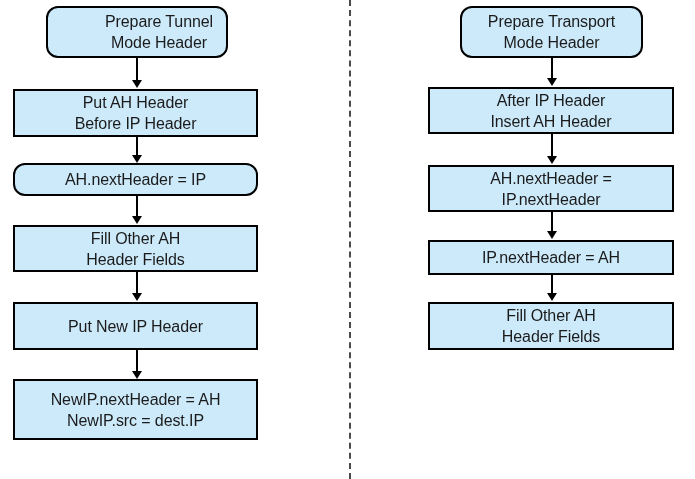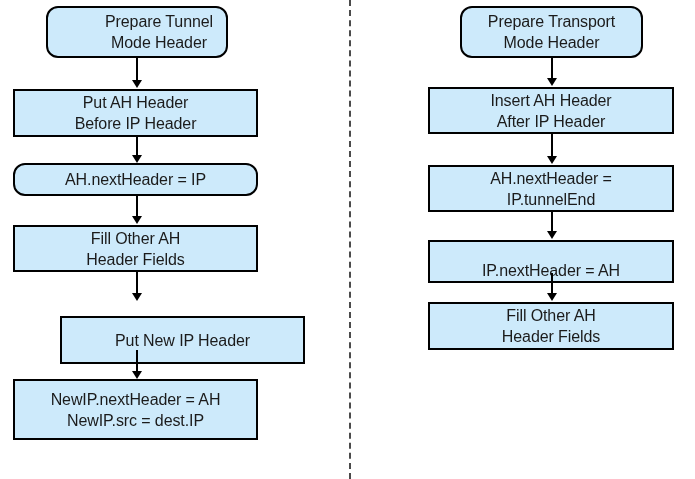--- a/index.html
+++ b/index.html
@@ -87,21 +87,21 @@
   <div class="arrowhead" style="left:132px; top:216px;"></div>
 
   <div class="node" style="left:13px; top:225px; width:245px; height:47px;">
     <span class="line">Fill Other AH</span>
     <span class="line">Header Fields</span>
   </div>
 
   <div class="connector" style="left:136px; top:272px; height:22px;"></div>
   <div class="arrowhead" style="left:132px; top:293px;"></div>
 
-  <div class="node" style="left:13px; top:316px; width:245px; height:48px;margin-left:47px;">
+  <div class="node" style="left:13px; top:302px; width:245px; height:48px;">
     <span class="line">Put New IP Header</span>
   </div>
 
   <div class="connector" style="left:136px; top:350px; height:23px;"></div>
   <div class="arrowhead" style="left:132px; top:371px;"></div>
 
   <div class="node" style="left:13px; top:379px; width:245px; height:61px;">
     <span class="line">NewIP.nextHeader = AH</span>
     <span class="line">NewIP.src = dest.IP</span>
   </div>
@@ -110,36 +110,36 @@
 
   <div class="node rounded" style="left:460px; top:6px; width:183px; height:52px;align-items:center;">
     <span class="line">Prepare Transport</span>
     <span class="line">Mode Header</span>
   </div>
 
   <div class="connector" style="left:551px; top:58px; height:21px;"></div>
   <div class="arrowhead" style="left:547px; top:78px;"></div>
 
   <div class="node" style="left:428px; top:87px; width:246px; height:47px;">
+    <span class="line">After IP Header</span>
     <span class="line">Insert AH Header</span>
-    <span class="line">After IP Header</span>
   </div>
 
   <div class="connector" style="left:551px; top:134px; height:23px;"></div>
   <div class="arrowhead" style="left:547px; top:156px;"></div>
 
   <div class="node" style="left:428px; top:165px; width:246px; height:47px;">
     <span class="line">AH.nextHeader =</span>
-    <span class="line">IP.tunnelEnd</span>
+    <span class="line">IP.nextHeader</span>
   </div>
 
   <div class="connector" style="left:551px; top:212px; height:20px;"></div>
   <div class="arrowhead" style="left:547px; top:231px;"></div>
 
-  <div class="node" style="left:428px; top:240px; width:246px; height:43px;justify-content:flex-end;">
+  <div class="node" style="left:428px; top:240px; width:246px; height:35px;">
     <span class="line">IP.nextHeader = AH</span>
   </div>
 
   <div class="connector" style="left:551px; top:273px; height:21px;"></div>
   <div class="arrowhead" style="left:547px; top:293px;"></div>
 
   <div class="node" style="left:428px; top:302px; width:246px; height:48px;">
     <span class="line">Fill Other AH</span>
     <span class="line">Header Fields</span>
   </div>

